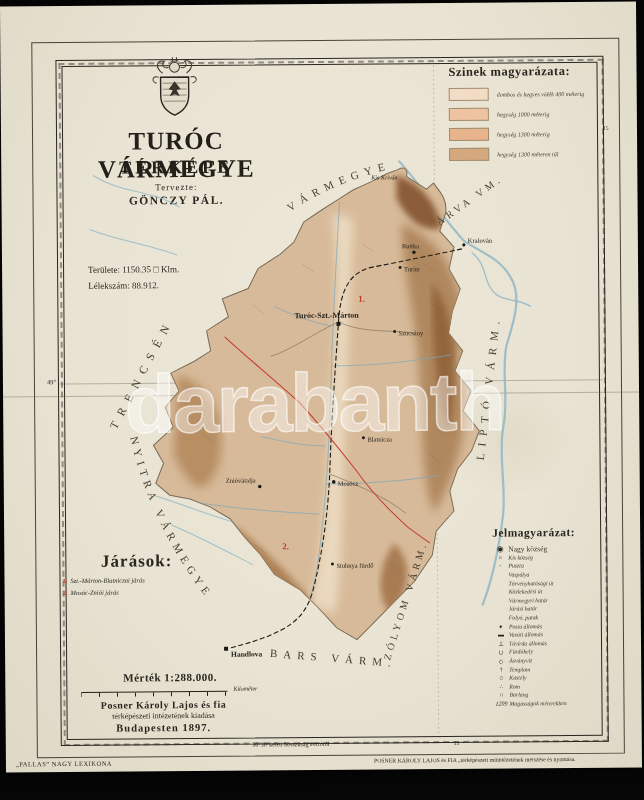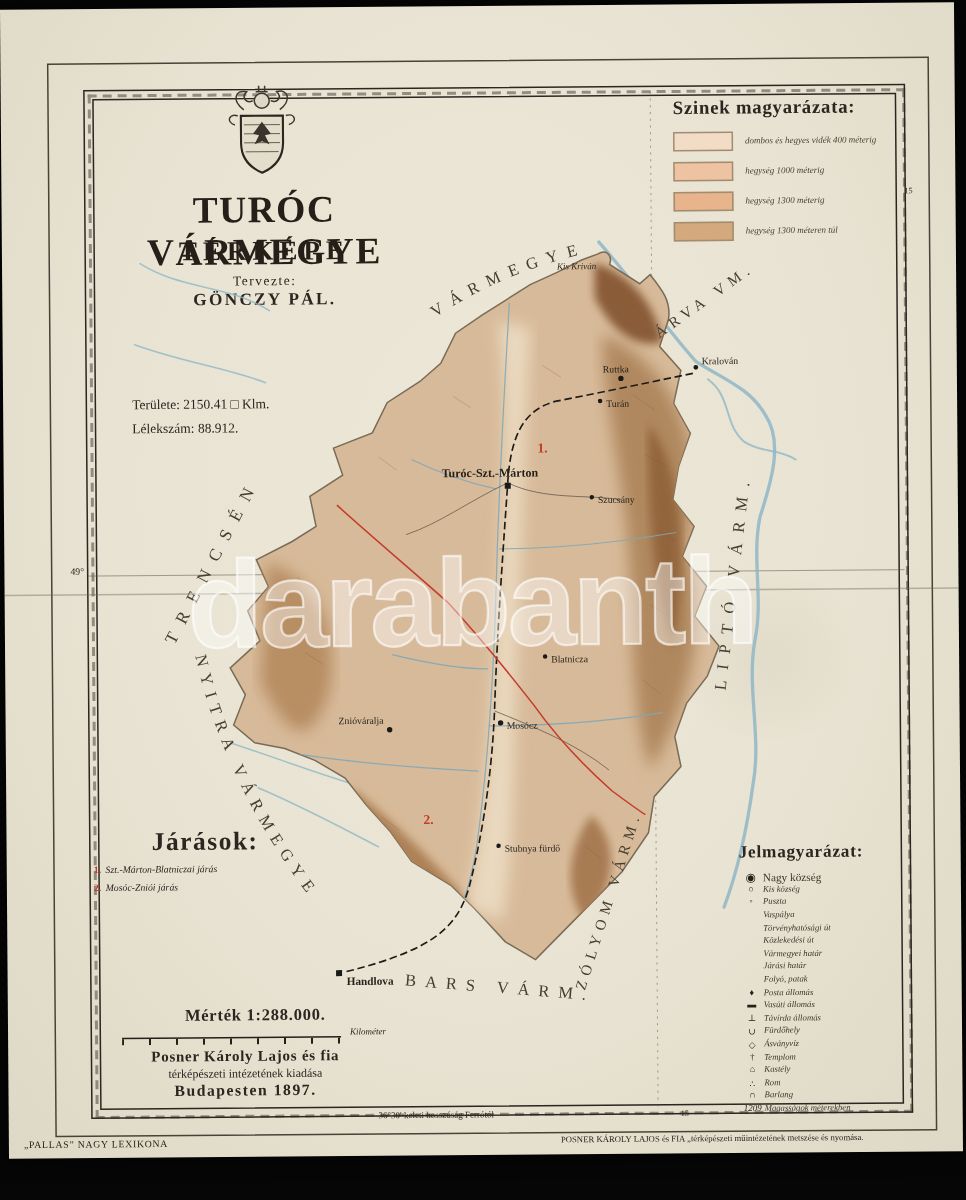--- a/index.html
+++ b/index.html
@@ -27,21 +27,21 @@
   .crow{display:flex;align-items:center;margin-bottom:7px;}
   .sw{width:38px;height:11px;border:.5px solid #a08d72;margin-right:8px;flex:none;}
   .clbl{font-size:6px;font-style:italic;color:#4a4236;}
   
   .jar{left:58px;top:546px;width:170px;}
   .jar .t{font-size:17px;font-weight:bold;letter-spacing:1px;text-align:right;width:110px;}
   .jrow2{font-size:6.5px;font-style:italic;margin-top:5px;}
   .rednum{color:#c43a2c;font-weight:bold;font-style:normal;margin-right:3px;}
   
   .jel{left:488px;top:524px;width:122px;}
-  .jel .t{font-size:11.5px;font-weight:bold;letter-spacing:.5px;margin-bottom:6px;margin-top:36px;}
+  .jel .t{font-size:11.5px;font-weight:bold;letter-spacing:.5px;margin-bottom:6px;}
   .jrow{display:flex;align-items:center;height:8.6px;}
   .jsym{width:16px;flex:none;text-align:center;font-size:6px;color:#241f18;}
   .jsym.big{font-size:8px;}
   .jlbl{font-size:5.8px;font-style:italic;color:#3c352a;white-space:nowrap;text-align:center;}
   .jlbl.big{font-size:7.5px;font-style:normal;}
   .jline{width:14px;height:0;flex:none;margin-right:2px;}
   .jl-rail{border-top:1.6px dashed #1a1a1a;}
   .jl-road1{border-top:1.4px solid #3a352c;}
   .jl-road2{border-top:1px solid #6b6356;}
   .jl-cnty{border-top:1px dashed #6b6356;}
@@ -97,21 +97,21 @@
     </g>
     <path d="M28,26 l6,8 -4,1 3,6 -5,-2 -5,2 3,-6 -4,-1 z" fill="#3a352c"></path>
   </svg>
 
   <div class="abs title1">TURÓC VÁRMEGYE</div>
   <div class="abs title2">TÉRKÉPE</div>
   <div class="abs tervezte">Tervezte:</div>
   <div class="abs gonczy">GÖNCZY PÁL.</div>
 
   <div class="abs stats">
-    <div>Területe: 2150.41 □ Klm.</div>
+    <div>Területe: 1150.35 □ Klm.</div>
     <div>Lélekszám: 88.912.</div>
   </div>
 
   <div class="abs clg">
     <div class="t">Szinek magyarázata:</div>
     <div class="crow">
       <span class="sw" style="background: rgb(243, 220, 198);"></span>
       <span class="clbl">dombos és hegyes vidék 400 méterig</span>
     </div>
     <div class="crow">

